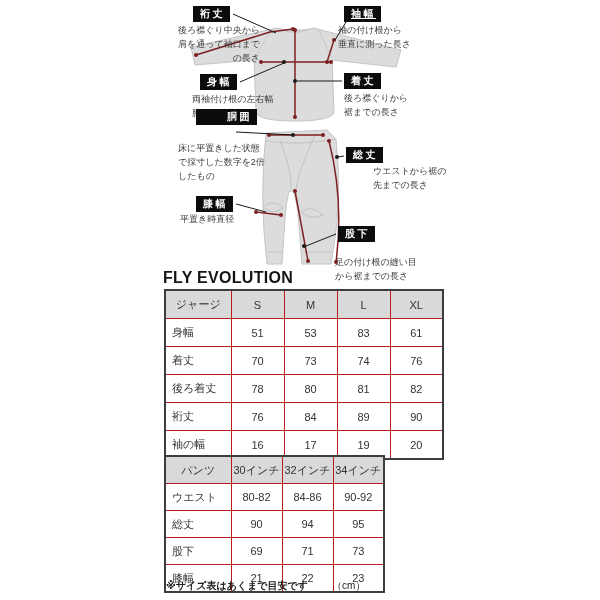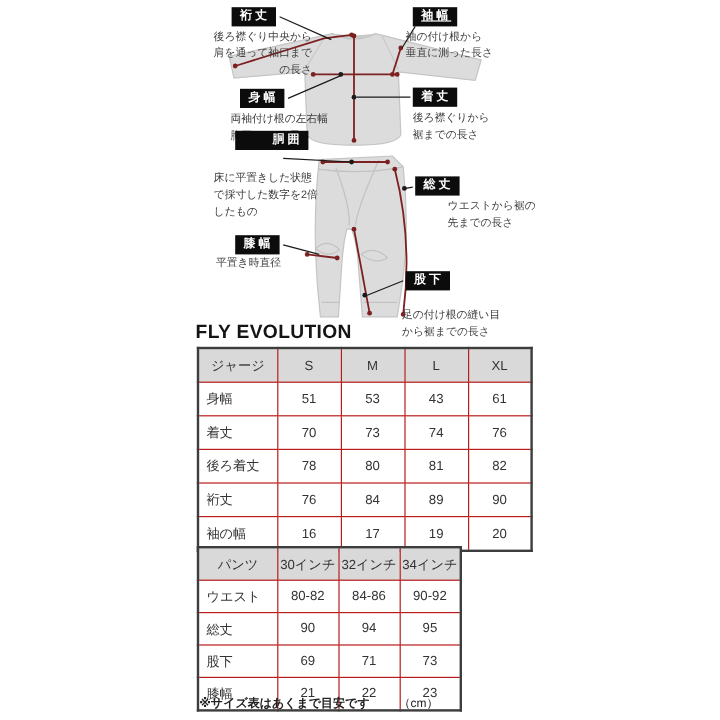--- a/index.html
+++ b/index.html
@@ -152,21 +152,21 @@
     <th>ジャージ</th>
     <th>S</th>
     <th>M</th>
     <th>L</th>
     <th>XL</th>
   </tr>
   <tr>
     <td class="rowlbl">身幅</td>
     <td>51</td>
     <td>53</td>
-    <td>43</td>
+    <td>83</td>
     <td>61</td>
   </tr>
   <tr>
     <td class="rowlbl">着丈</td>
     <td>70</td>
     <td>73</td>
     <td>74</td>
     <td>76</td>
   </tr>
   <tr>

